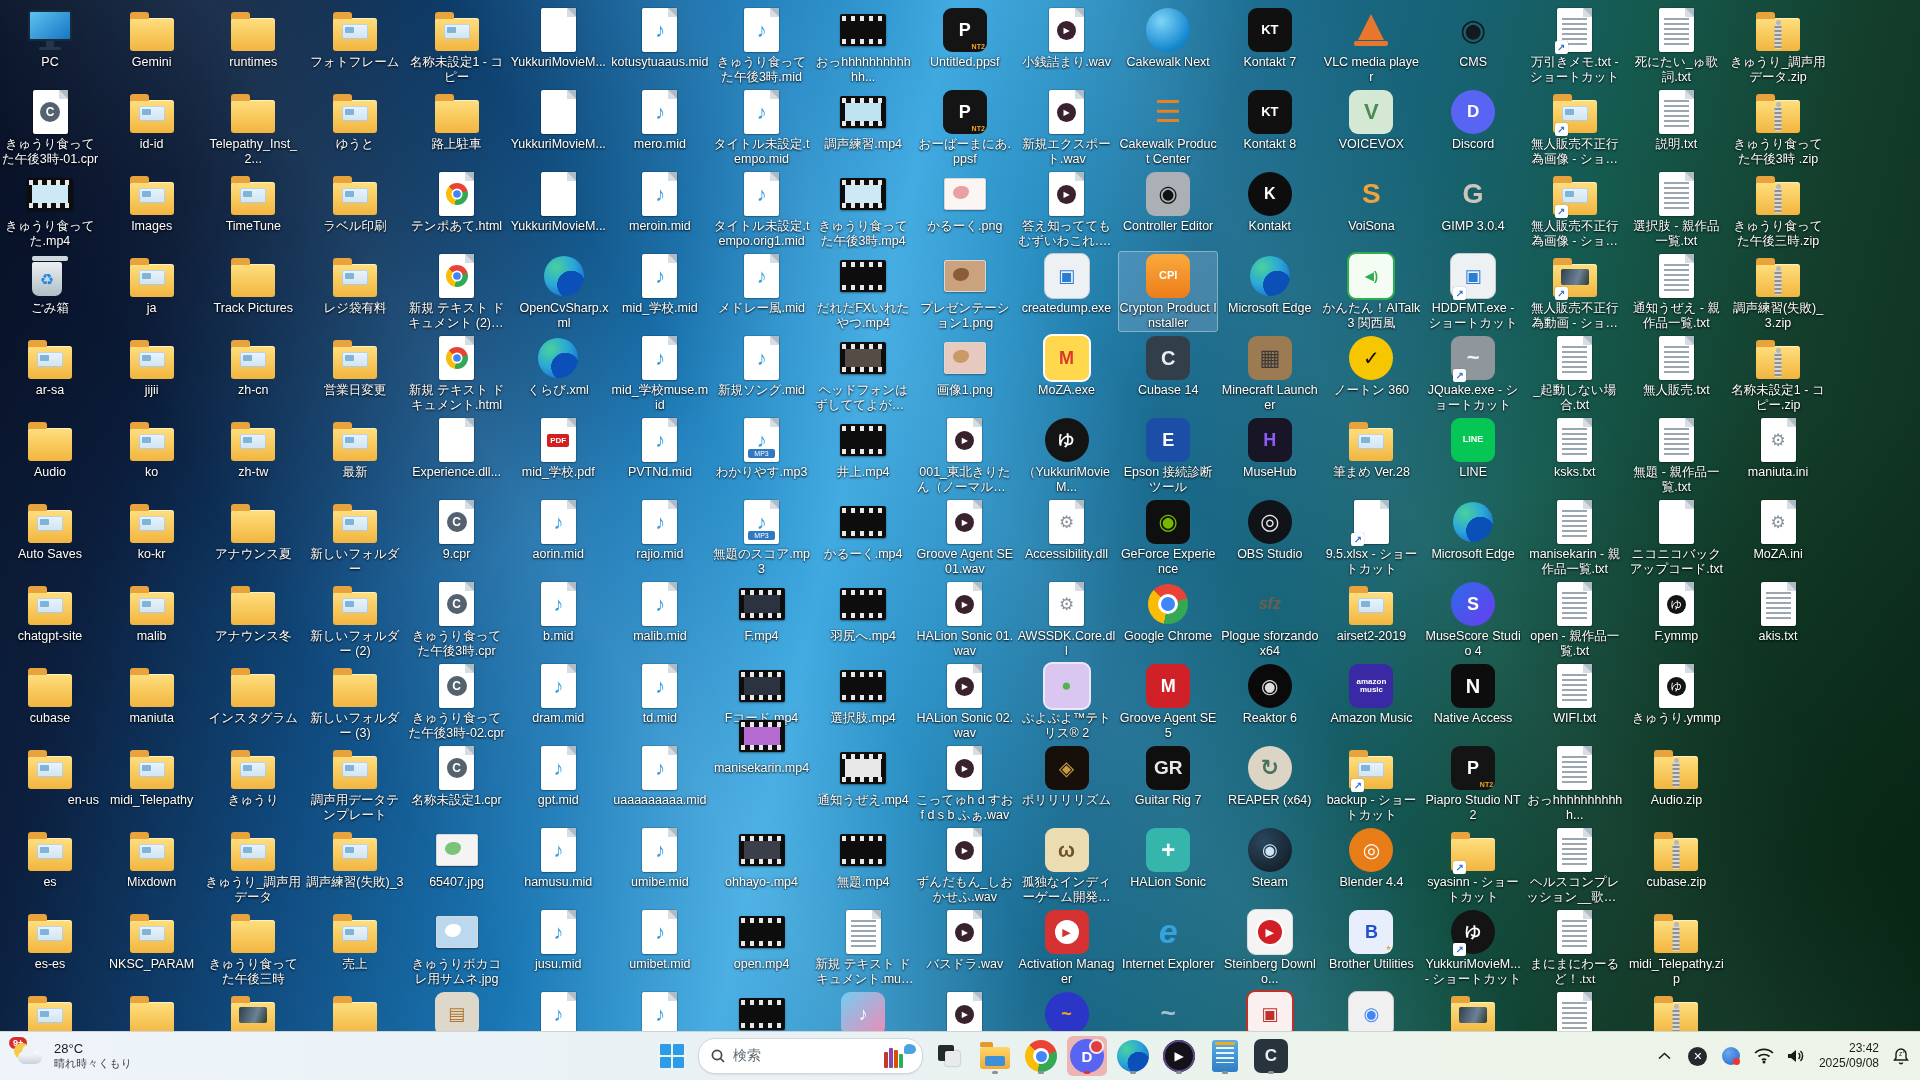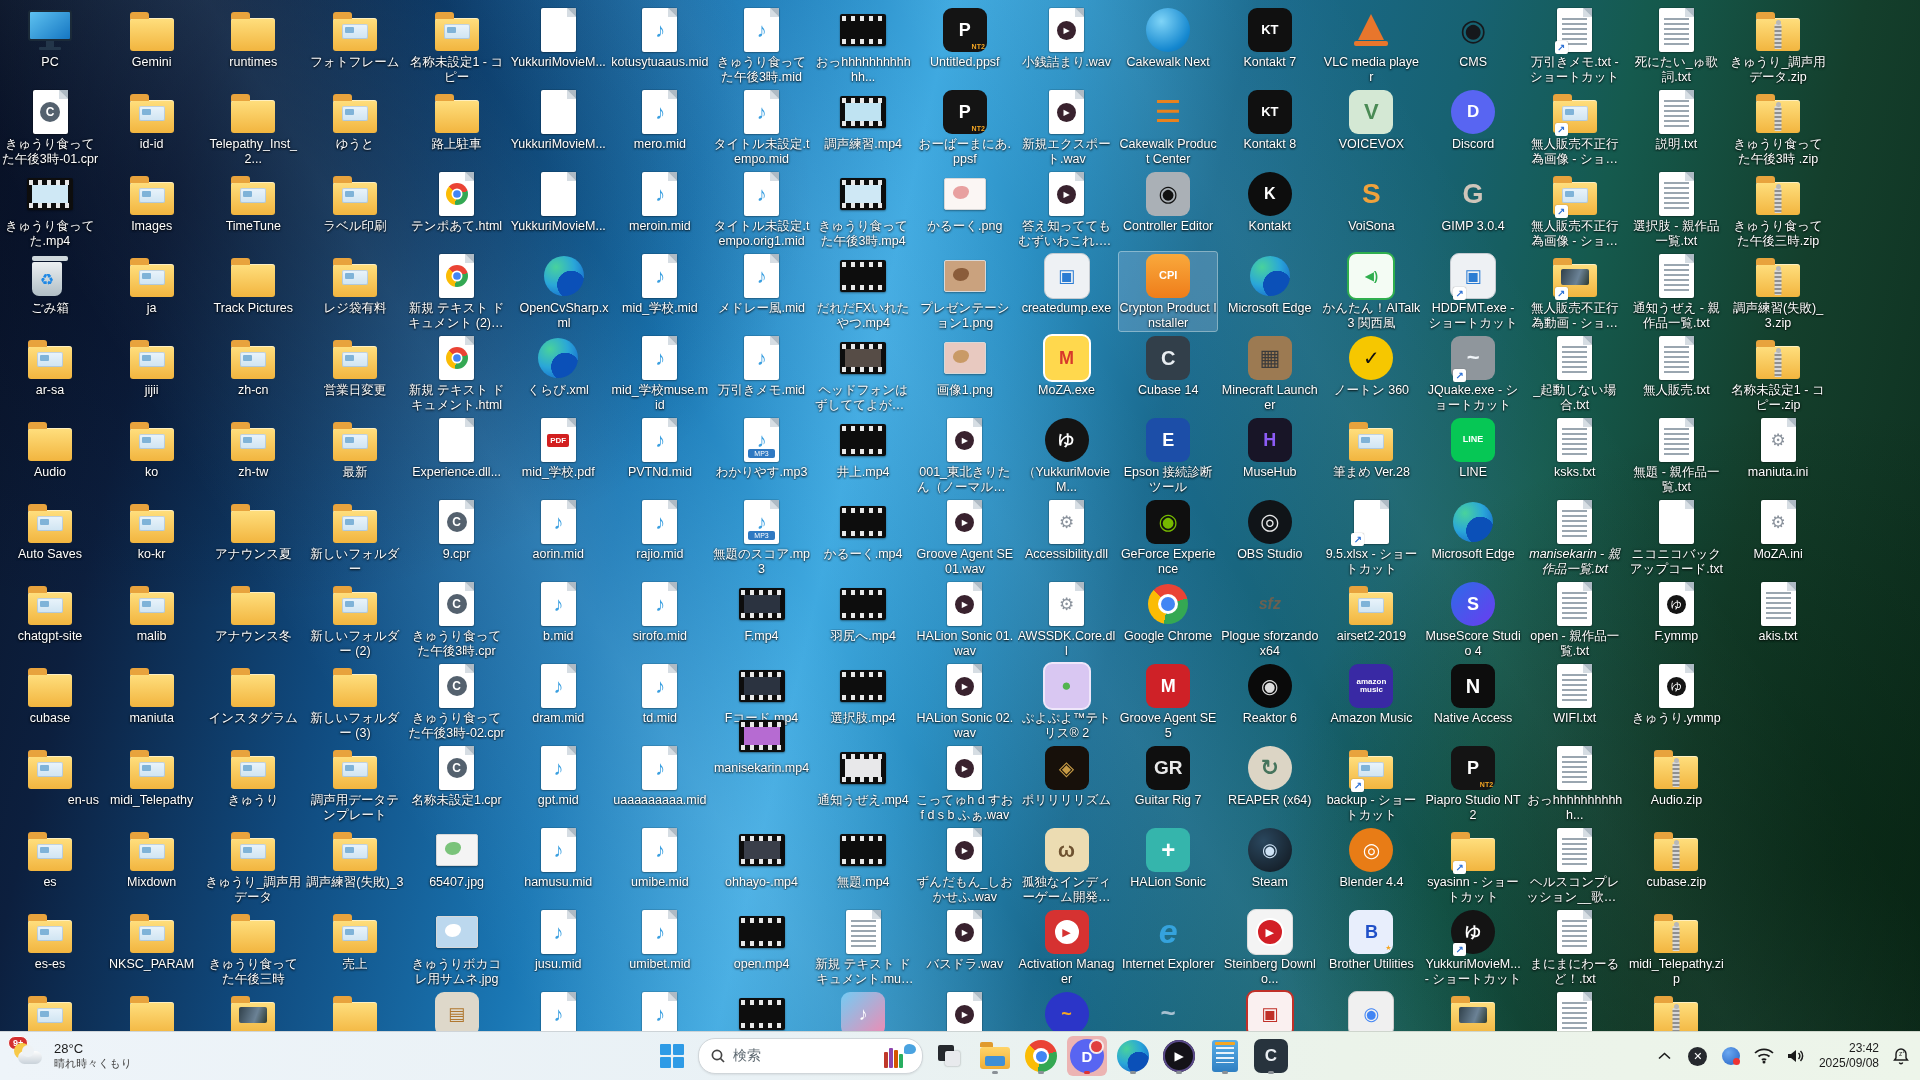--- a/index.html
+++ b/index.html
@@ -781,21 +781,21 @@
       </div>
       <div class="lb">mid_学校muse.mid</div>
     </div>
     <div class="cell" title="新規ソング.mid" style="left: 712.55px; top: 334px;">
       <div class="ic">
         <div class="pg">
           <span class="fold"></span>
           <span class="gl mid">♪</span>
         </div>
       </div>
-      <div class="lb">万引きメモ.mid</div>
+      <div class="lb">新規ソング.mid</div>
     </div>
     <div class="cell" title="ヘッドフォンはずしててよがっt.mp4" style="left: 814.2px; top: 334px;">
       <div class="ic">
         <div class="film">
           <span class="th" style="background:#564c46"></span>
         </div>
       </div>
       <div class="lb">ヘッドフォンはずしててよがっt.mp4</div>
     </div>
     <div class="cell" title="画像1.png" style="left: 915.85px; top: 334px;">
@@ -1136,21 +1136,21 @@
         <span class="sc">↗</span>
       </div>
       <div class="lb">9.5.xlsx - ショートカット</div>
     </div>
     <div class="cell" title="Microsoft Edge" style="left: 1424.1px; top: 498px;">
       <div class="ic">
         <div class="edg"></div>
       </div>
       <div class="lb">Microsoft Edge</div>
     </div>
-    <div class="cell" title="manisekarin - 親作品一覧.txt" style="left: 1525.75px; top: 498px; font-style: italic;">
+    <div class="cell" title="manisekarin - 親作品一覧.txt" style="left: 1525.75px; top: 498px;">
       <div class="ic">
         <div class="pg">
           <span class="fold"></span>
           <span class="lines"></span>
         </div>
       </div>
       <div class="lb">manisekarin - 親作品一覧.txt</div>
     </div>
     <div class="cell" title="ニコニコバックアップコード.txt" style="left: 1627.4px; top: 498px;">
       <div class="ic">
@@ -1217,21 +1217,21 @@
       </div>
       <div class="lb">b.mid</div>
     </div>
     <div class="cell" title="sirofo.mid" style="left: 610.9px; top: 580px;">
       <div class="ic">
         <div class="pg">
           <span class="fold"></span>
           <span class="gl mid">♪</span>
         </div>
       </div>
-      <div class="lb">sirofo.mid</div>
+      <div class="lb">malib.mid</div>
     </div>
     <div class="cell" title="F.mp4" style="left: 712.55px; top: 580px;">
       <div class="ic">
         <div class="film">
           <span class="th" style="background:#2b3340"></span>
         </div>
       </div>
       <div class="lb">F.mp4</div>
     </div>
     <div class="cell" title="羽尻へ.mp4" style="left: 814.2px; top: 580px;">
@@ -1846,21 +1846,21 @@
     </div>
     <div class="cell" title="YukkuriMovieM... - ショートカット" style="left: 1424.1px; top: 908px;">
       <div class="ic">
         <div class="app" style="background:#141414;border-radius:50%;color:#fff;">
           <span class="" style="font-size:16px;color:#fff;line-height:1.05;">ゆ</span>
         </div>
         <span class="sc">↗</span>
       </div>
       <div class="lb">YukkuriMovieM... - ショートカット</div>
     </div>
-    <div class="cell" title="まにまにわーるど！.txt" style="left: 1525.75px; top: 908px;">
+    <div class="cell" title="まにまにわーるど！.txt" style="left: 1525.75px; top: 908px; font-family: Liberation Serif, serif;">
       <div class="ic">
         <div class="pg">
           <span class="fold"></span>
           <span class="lines"></span>
         </div>
       </div>
       <div class="lb">まにまにわーるど！.txt</div>
     </div>
     <div class="cell" title="midi_Telepathy.zip" style="left: 1627.4px; top: 908px;">
       <div class="ic">

